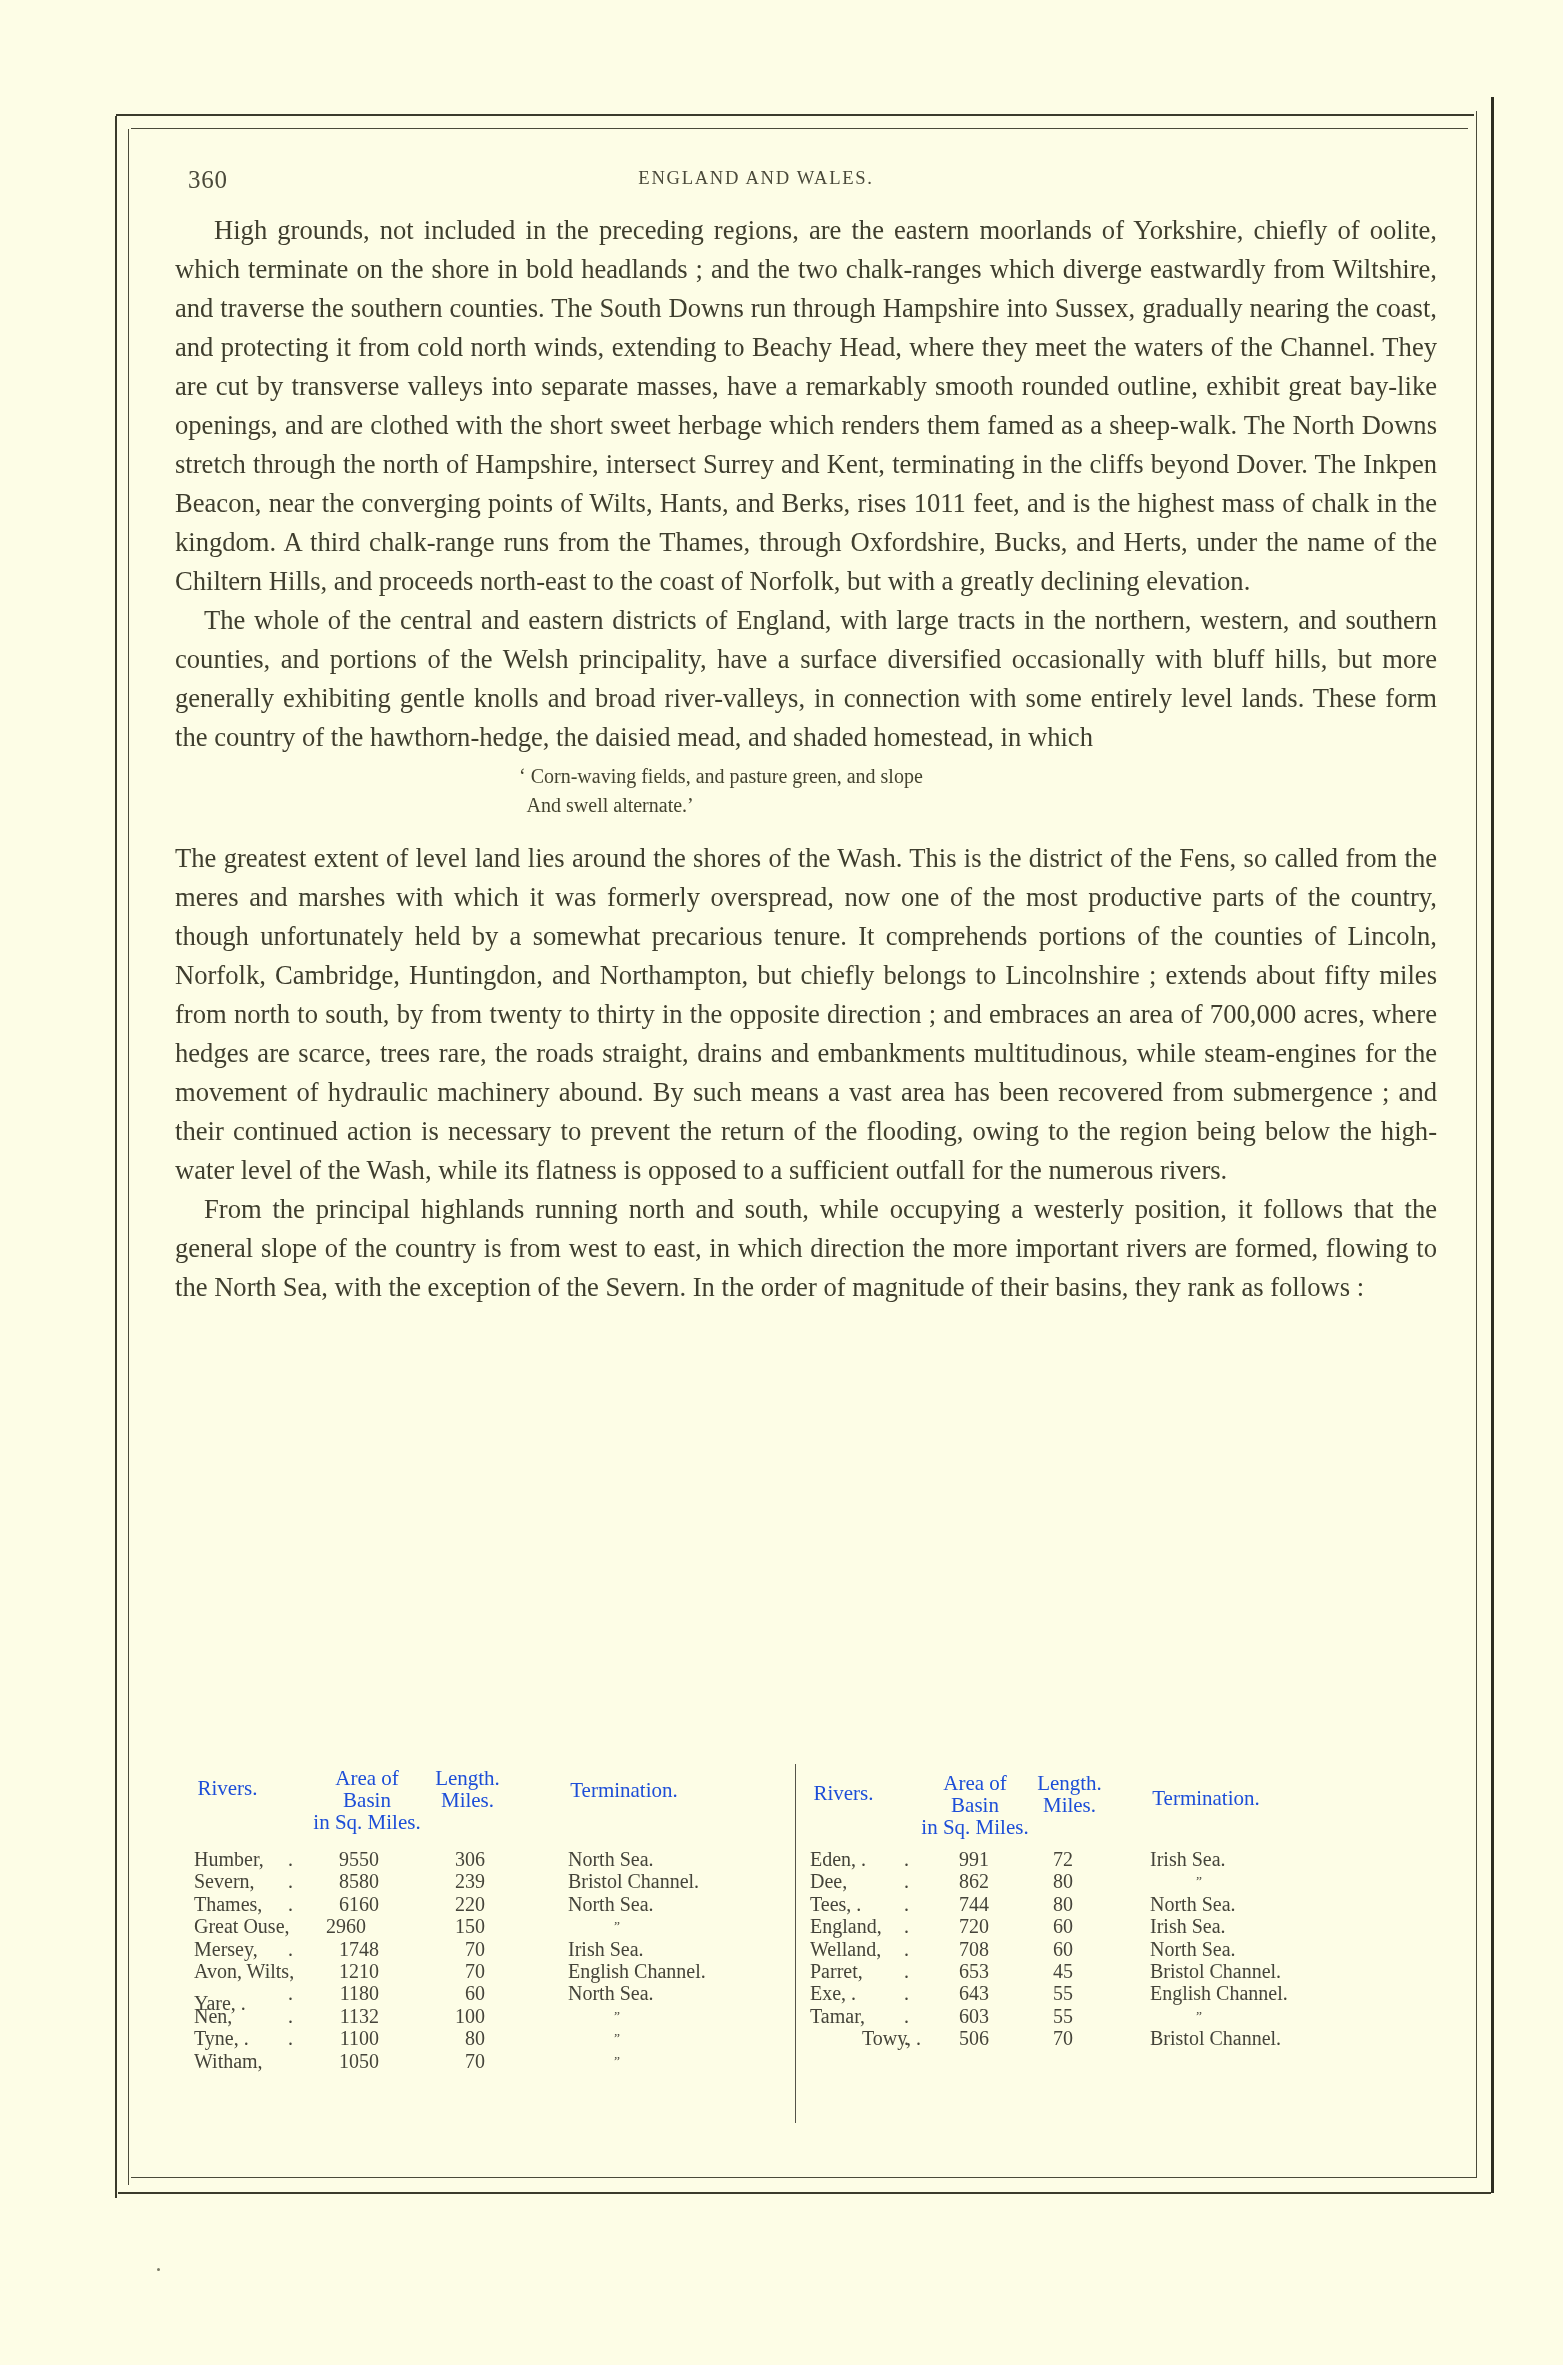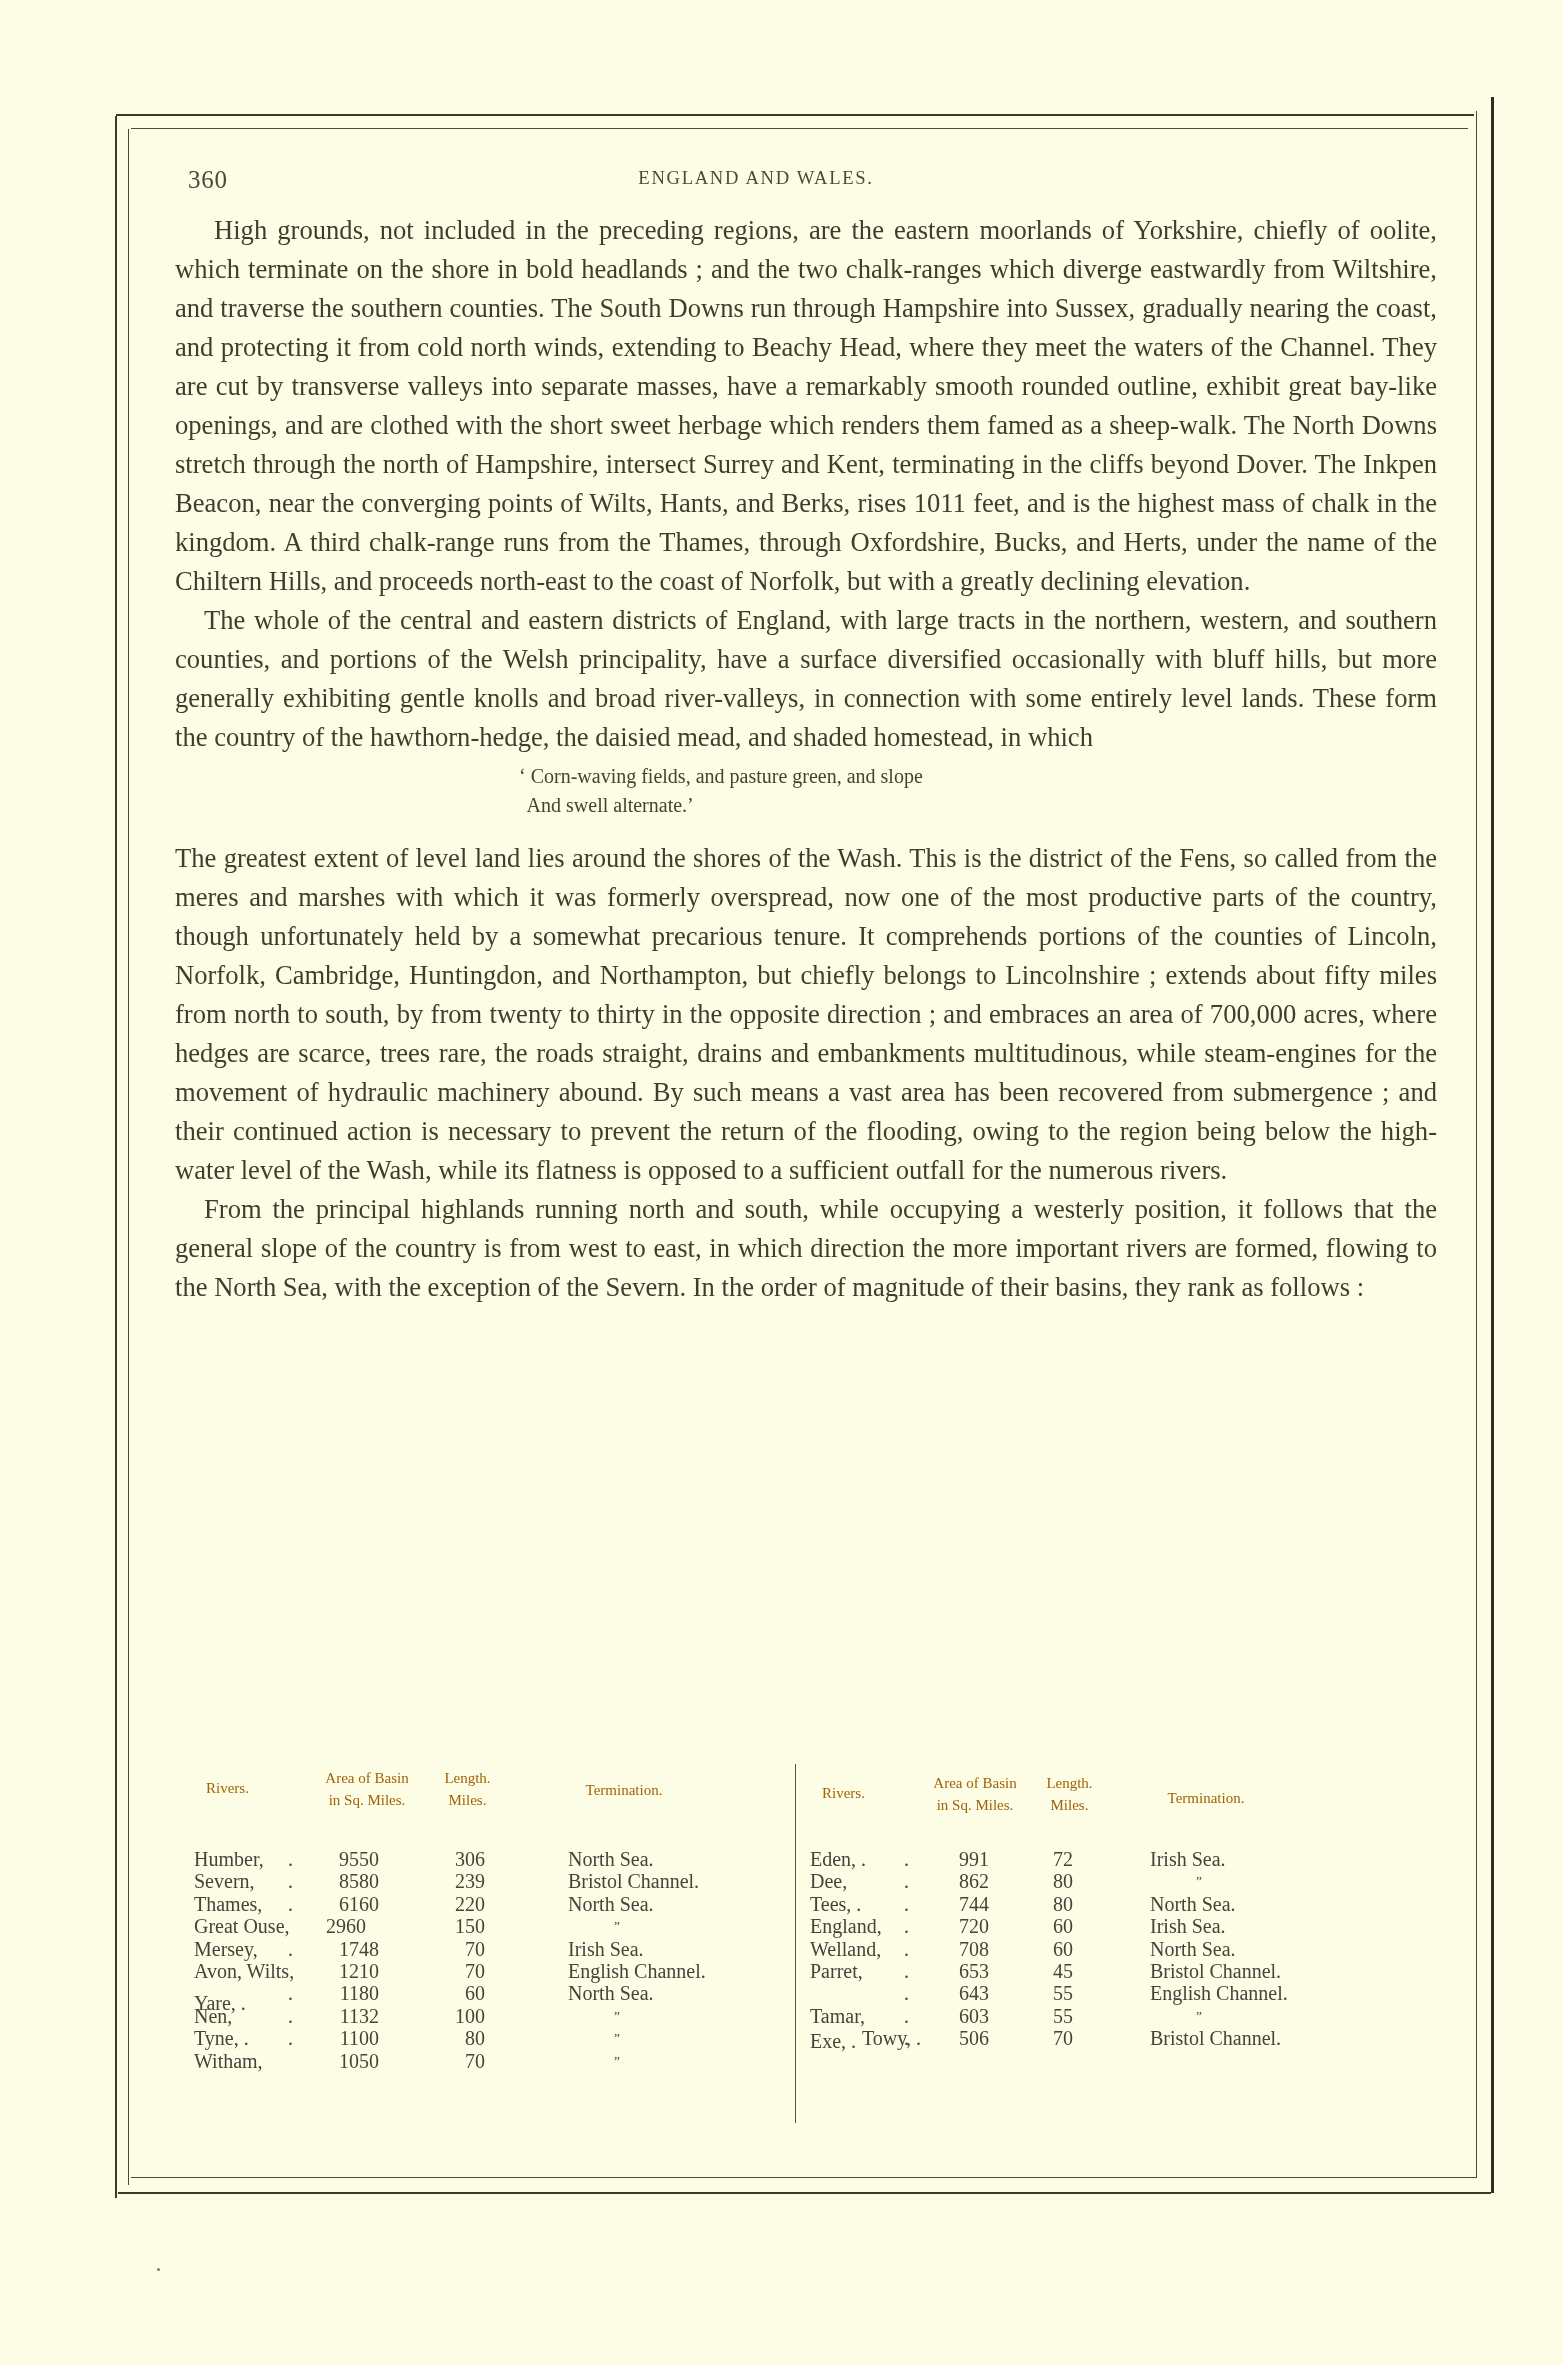--- a/index.html
+++ b/index.html
@@ -87,22 +87,22 @@
     .quote .l2 { padding-left: 7.6px; }
 
     
     .river-table {
       position: absolute; top: 1767px;
       font-size: 20px; color: #45443a;
     }
     .river-table.left  { left: 194px; width: 582px; }
     .river-table.right { left: 810px; width: 641px; }
     .river-table .hdr {
-      position: relative; height: 81px; font-size: 15px; line-height: 22px;
-      color: #a16207;
+      position: relative; height: 81px; font-size: 21px; line-height: 22px;
+      color: #1d4ed8;
     }
     .river-table .hdr div { position: absolute; text-align: center; }
     .river-table .row {
       position: relative; height: 22.4px; line-height: 22.4px;
     }
     .river-table .row span { position: absolute; white-space: nowrap; }
     .table-divider {
       position: absolute; left: 795px; top: 1764px; width: 0; height: 359px;
       border-left: 1.7px solid #55544a;
     }
@@ -273,21 +273,21 @@
         <span style="left: 340px;">North Sea.</span>
       </div>
       <div class="row">
         <span style="left: 0px;">Parret,</span>
         <span style="left: 94px;">.</span>
         <span style="right: 462px;">653</span>
         <span style="right: 378px;">45</span>
         <span style="left: 340px;">Bristol Channel.</span>
       </div>
       <div class="row">
-        <span style="left: 0px; margin-top: 48px;">Exe, .</span>
+        <span style="left: 0px;">Exe, .</span>
         <span style="left: 94px;">.</span>
         <span style="right: 462px;">643</span>
         <span style="right: 378px;">55</span>
         <span style="left: 340px;">English Channel.</span>
       </div>
       <div class="row">
         <span style="left: 0px;">Tamar,</span>
         <span style="left: 94px;">.</span>
         <span style="right: 462px;">603</span>
         <span style="right: 378px;">55</span>

